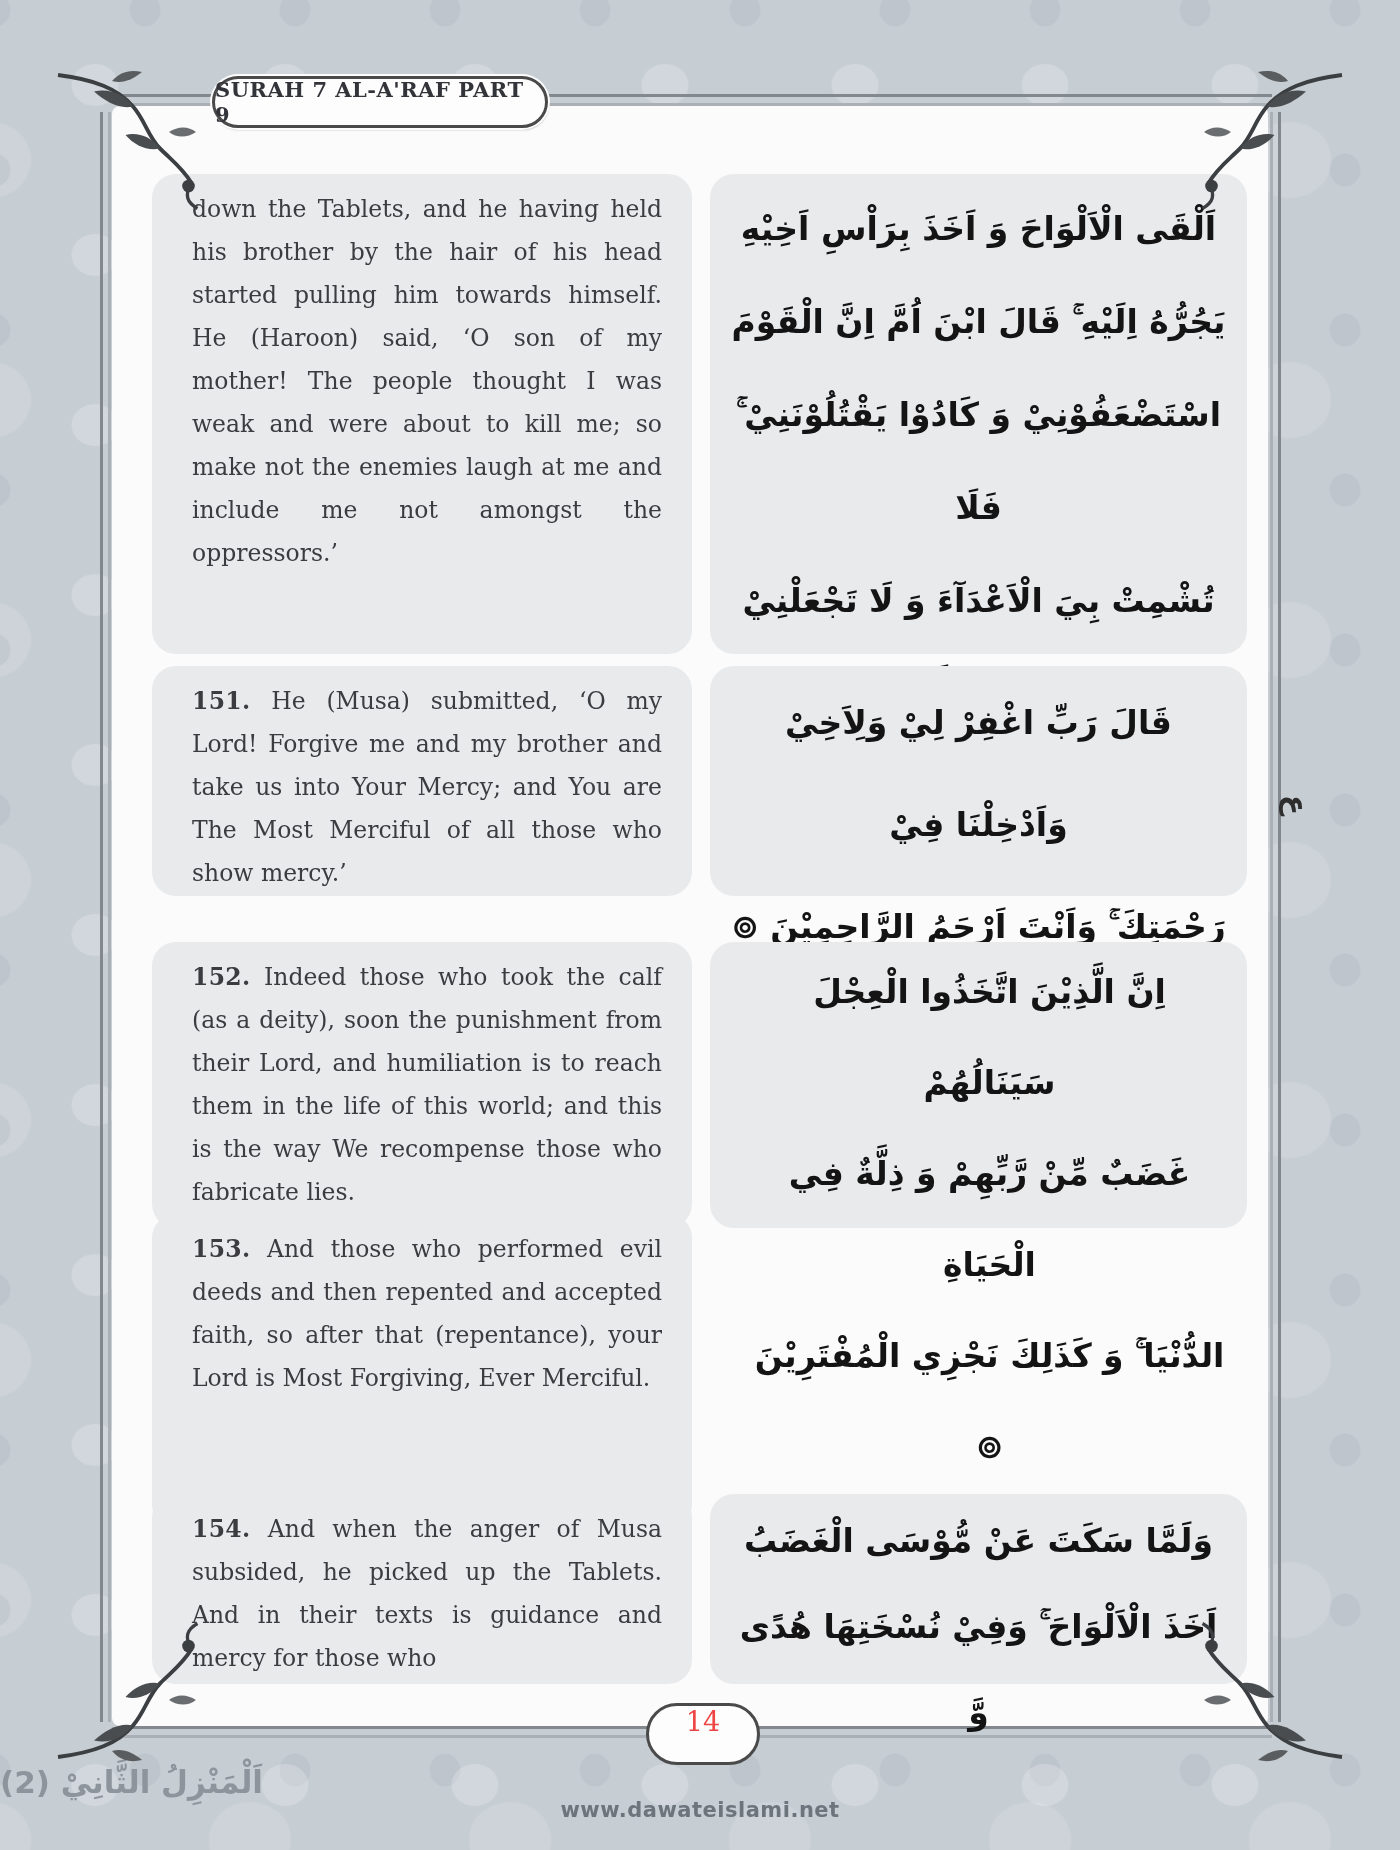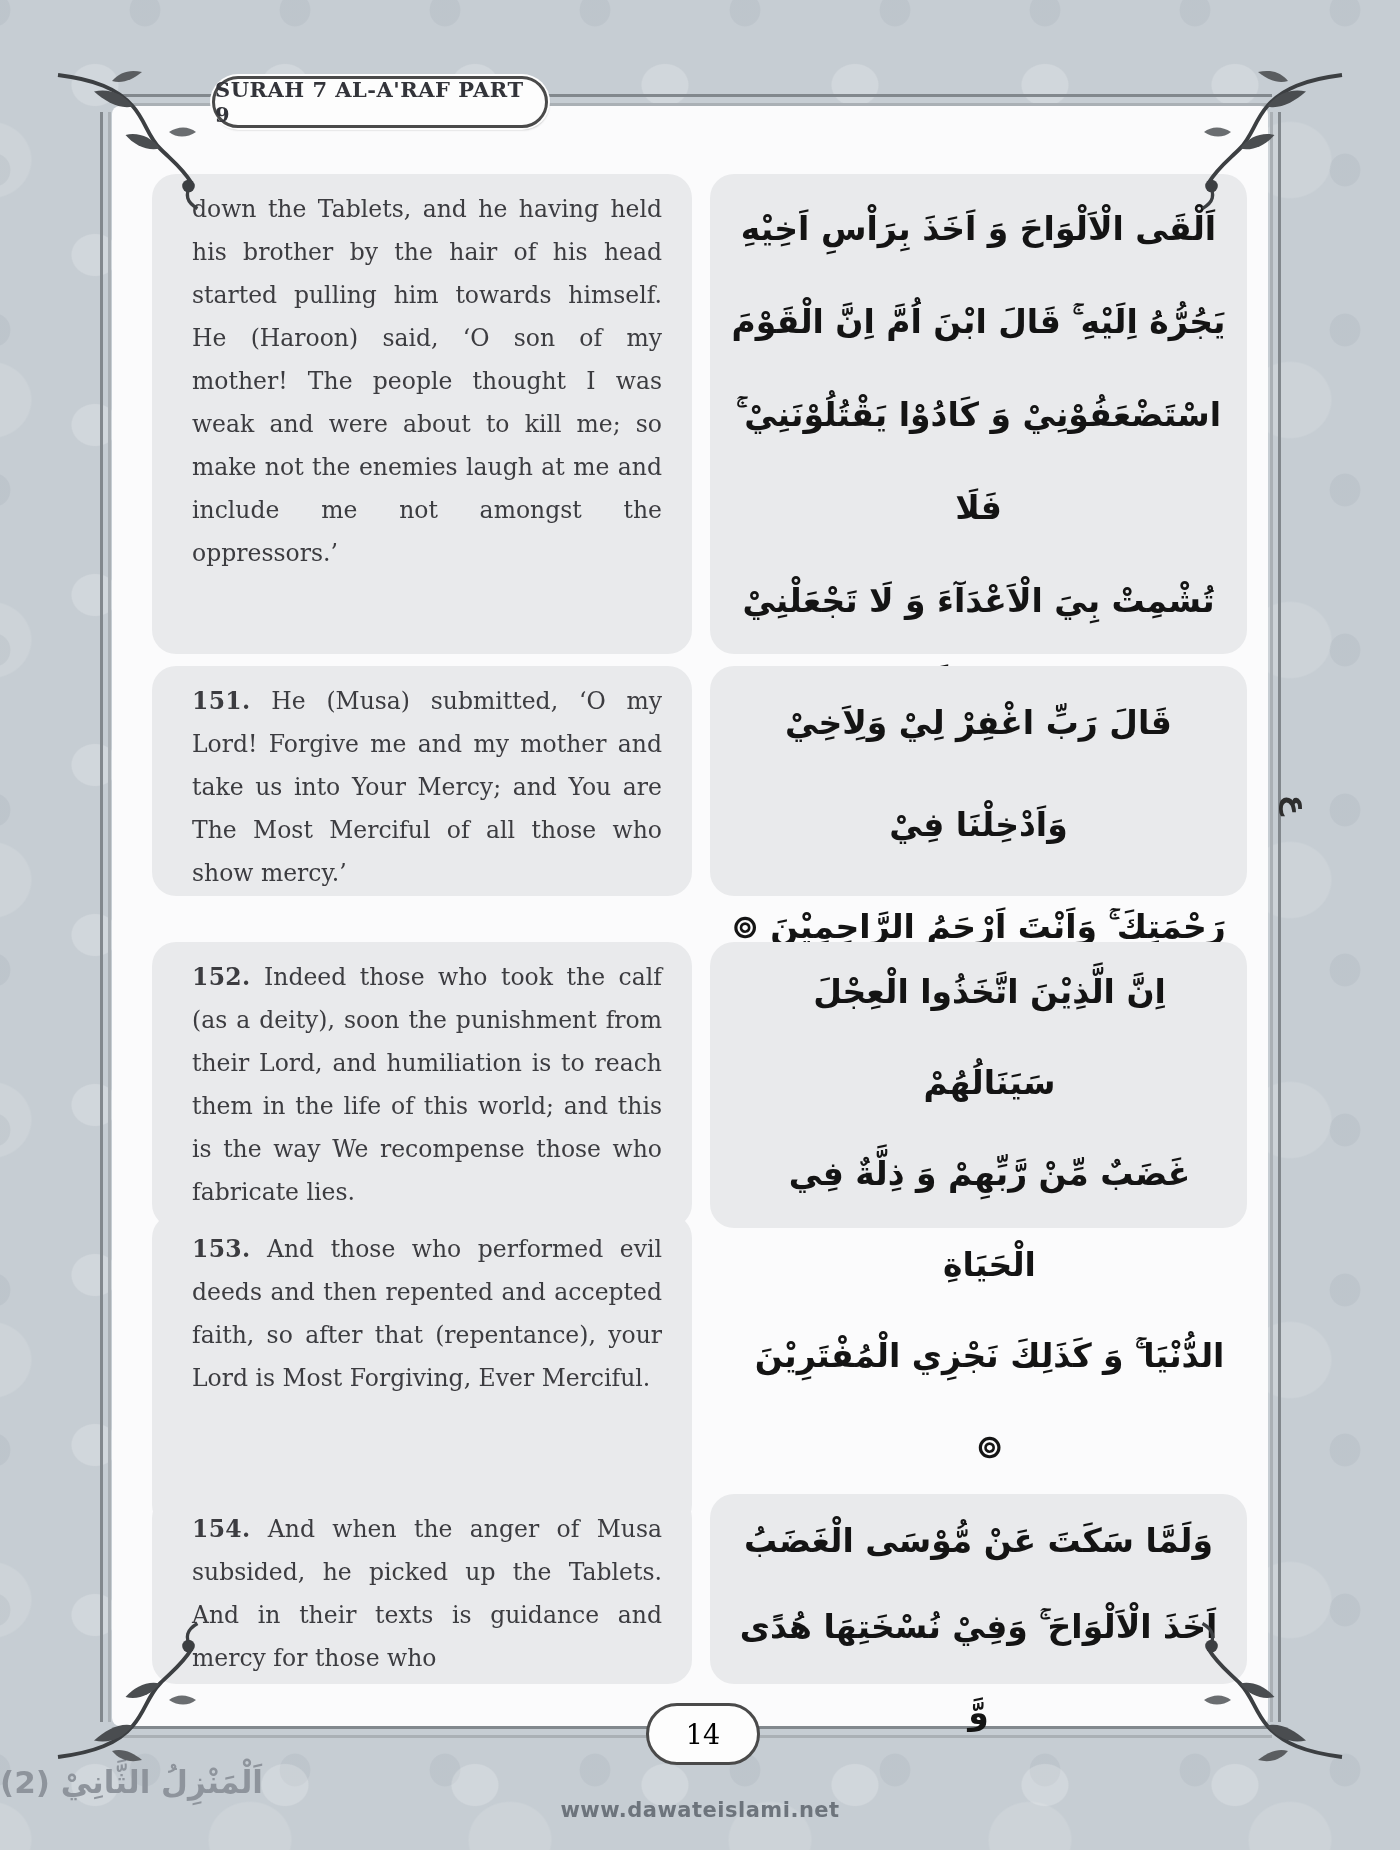--- a/index.html
+++ b/index.html
@@ -66,22 +66,22 @@
   .ruku{
     position:absolute;left:1282px;top:770px;width:30px;height:70px;
     font-family:"DejaVu Sans",sans-serif;font-size:30px;font-weight:bold;color:#2e2e2e;
     transform:rotate(90deg);display:flex;align-items:center;justify-content:center;
     z-index:6;
   }
   
   .page-pill{
     position:absolute;left:646px;top:1703px;width:108px;height:56px;
     background:#fdfdfd;border:3px solid #4a4a4a;border-radius:999px;
-    display:flex;align-items:center;justify-content:center;
-    font-size:27px;color:#000000;z-index:5;
+    display:flex;justify-content:center;
+    font-size:27px;color:#ef4444;z-index:5;
   }
   .manzil{
     position:absolute;left:0;top:1764px;width:1400px;text-align:left;
     font-family:"DejaVu Sans",sans-serif;font-weight:bold;font-size:31px;
     color:#8e949c;direction:rtl;z-index:4;
   }
   .website{
     position:absolute;left:0;top:1798px;width:1400px;text-align:center;
     font-family:"DejaVu Sans",sans-serif;font-weight:bold;font-size:21px;
     color:#6d747c;letter-spacing:.5px;z-index:4;
@@ -160,21 +160,21 @@
     <div class="blk ar r1">اَلْقَى الْاَلْوَاحَ وَ اَخَذَ بِرَاْسِ اَخِيْهِ
 يَجُرُّهُ اِلَيْهِ ۚ قَالَ ابْنَ اُمَّ اِنَّ الْقَوْمَ
 اسْتَضْعَفُوْنِيْ وَ كَادُوْا يَقْتُلُوْنَنِيْ ۚ فَلَا
 تُشْمِتْ بِيَ الْاَعْدَآءَ وَ لَا تَجْعَلْنِيْ
 مَعَ الْقَوْمِ الظَّالِمِيْنَ ⊚</div>
   </div>
 
   <div class="row" style="top:652px;height:230px;">
     <div class="blk eng">
       <b>151.</b>
-      <span>He (Musa) submitted, ‘O my Lord! Forgive me and my mother and take us into Your Mercy; and You are The Most Merciful of all those who show mercy.’</span>
+      <span>He (Musa) submitted, ‘O my Lord! Forgive me and my brother and take us into Your Mercy; and You are The Most Merciful of all those who show mercy.’</span>
     </div>
     <div class="blk ar r2">قَالَ رَبِّ اغْفِرْ لِيْ وَلِاَخِيْ وَاَدْخِلْنَا فِيْ
 رَحْمَتِكَ ۚ وَاَنْتَ اَرْحَمُ الرَّاحِمِيْنَ ⊚</div>
   </div>
 
   <div class="row" style="top:928px;height:286px;">
     <div class="blk eng">
       <b>152.</b>
       <span>Indeed those who took the calf (as a deity), soon the punishment from their Lord, and humiliation is to reach them in the life of this world; and this is the way We recompense those who fabricate lies.</span>
     </div>

